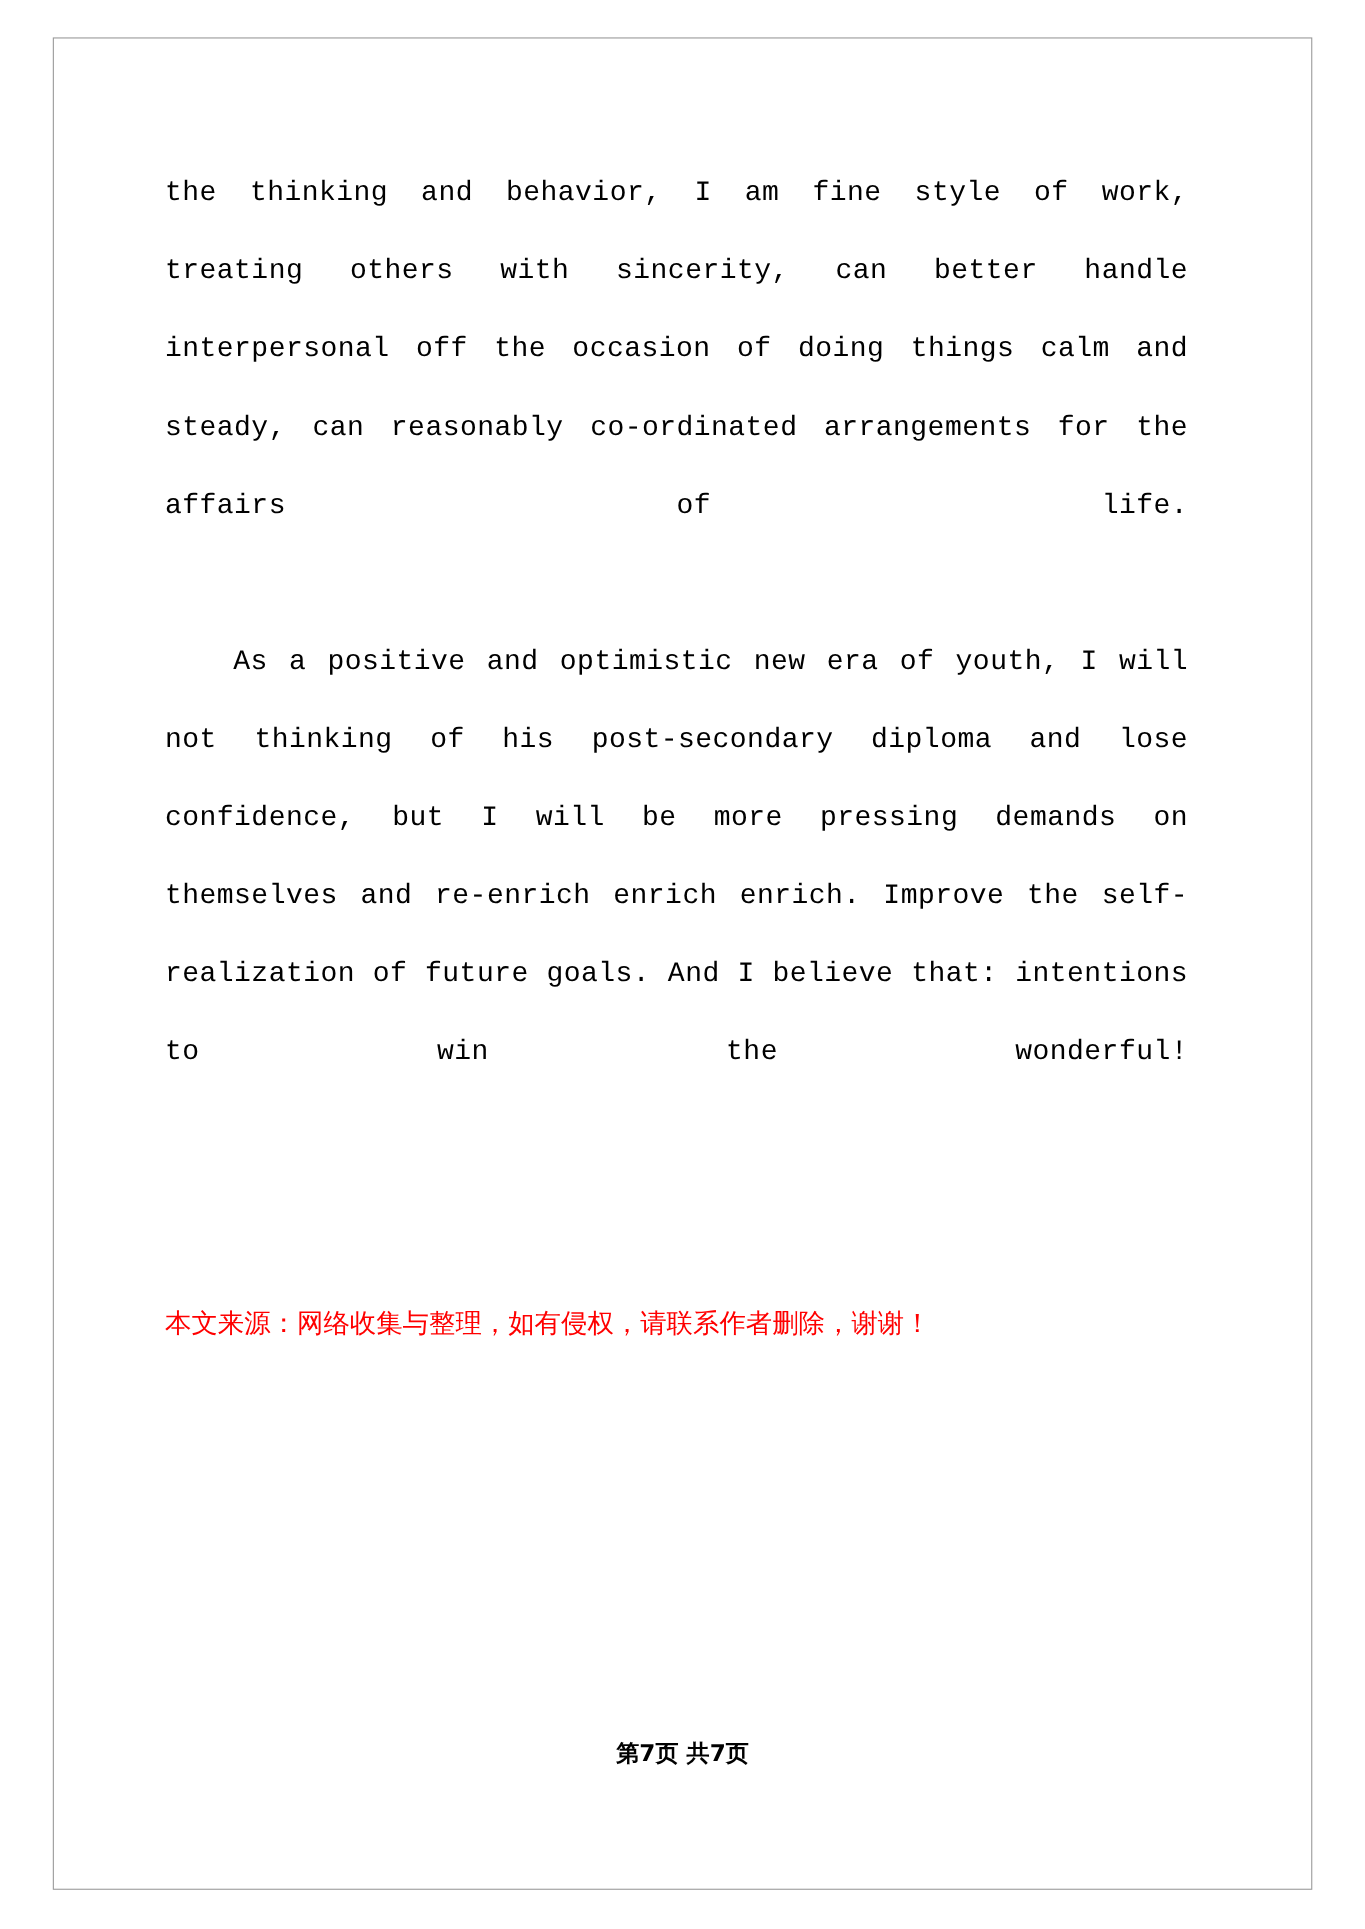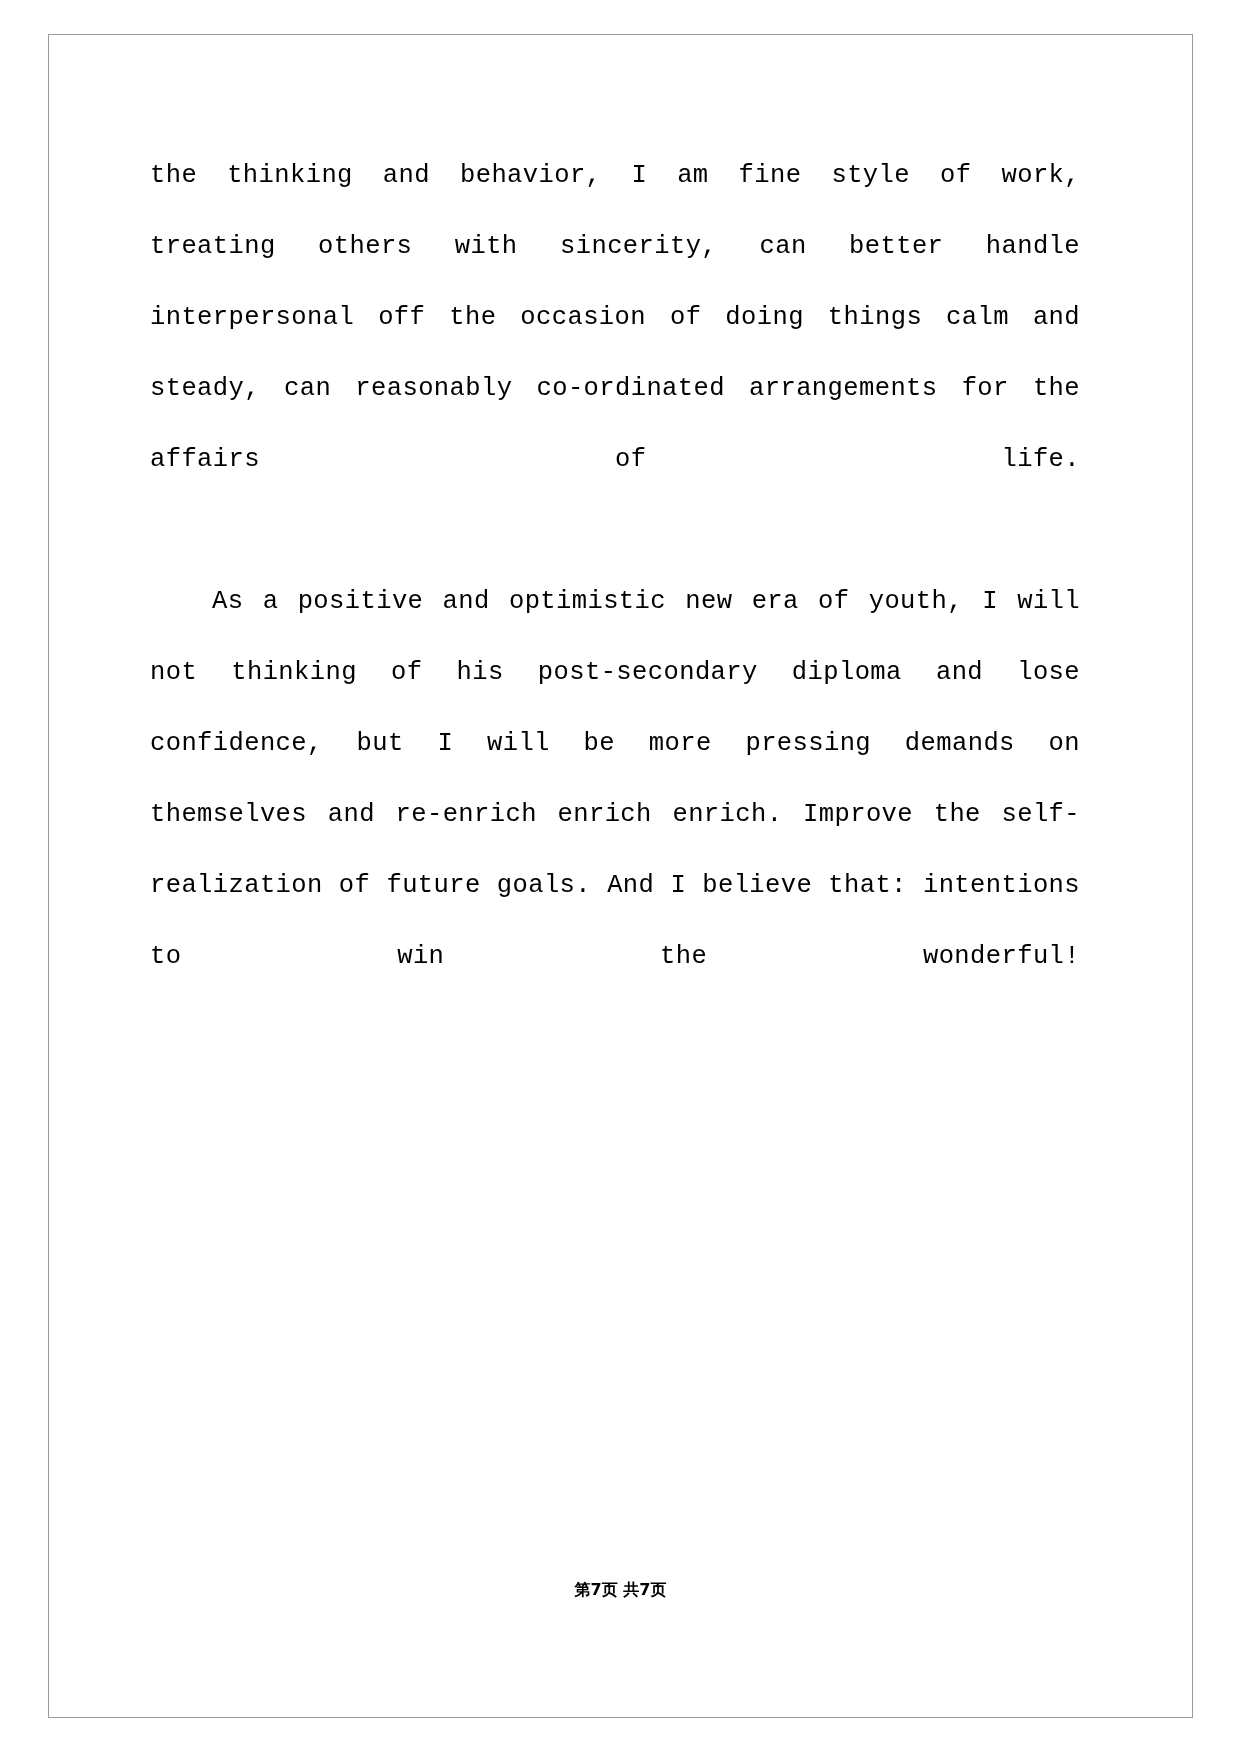--- a/index.html
+++ b/index.html
@@ -69,40 +69,41 @@
     margin: 0;
     white-space: nowrap;
   }
   .footer {
     position: absolute;
     left: 0;
     top: 1580px;
     width: 1241px;
     text-align: center;
     font-family: "DejaVu Sans", sans-serif;
-    font-size: 16px;
+    font-size: 21px;
     color: #000000;
     font-weight: bold;
   }
 </style>
 </head>
 <body>
 
 <div class="page">
 
   <div class="page-border"></div>
 
   <div class="content">
 
     <p class="para first">the thinking and behavior, I am fine style of work, treating others with sincerity, can better handle interpersonal off the occasion of doing things calm and steady, can reasonably co-ordinated arrangements for the affairs of life.</p>
 
     <p class="para indented">As a positive and optimistic new era of youth, I will not thinking of his post-secondary diploma and lose confidence, but I will be more pressing demands on themselves and re-enrich enrich enrich. Improve the self-realization of future goals. And I believe that: intentions to win the wonderful!</p>
 
     <div class="spacer"></div>
 
+    <p class="source-note">本文来源：网络收集与整理，如有侵权，请联系作者删除，谢谢！</p>
 
   </div>
 
   <div class="footer">
     <span>第7页 共7页</span>
   </div>
 
 </div>
 
 </body></html>

